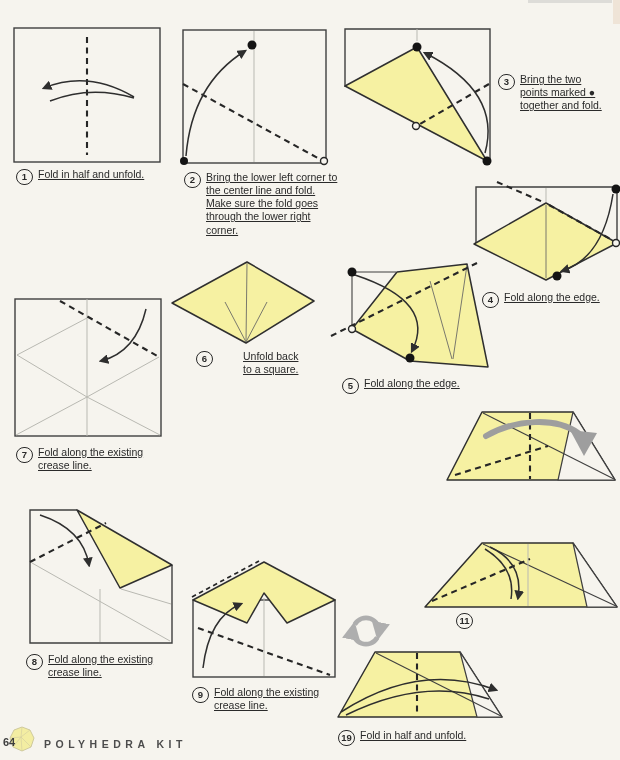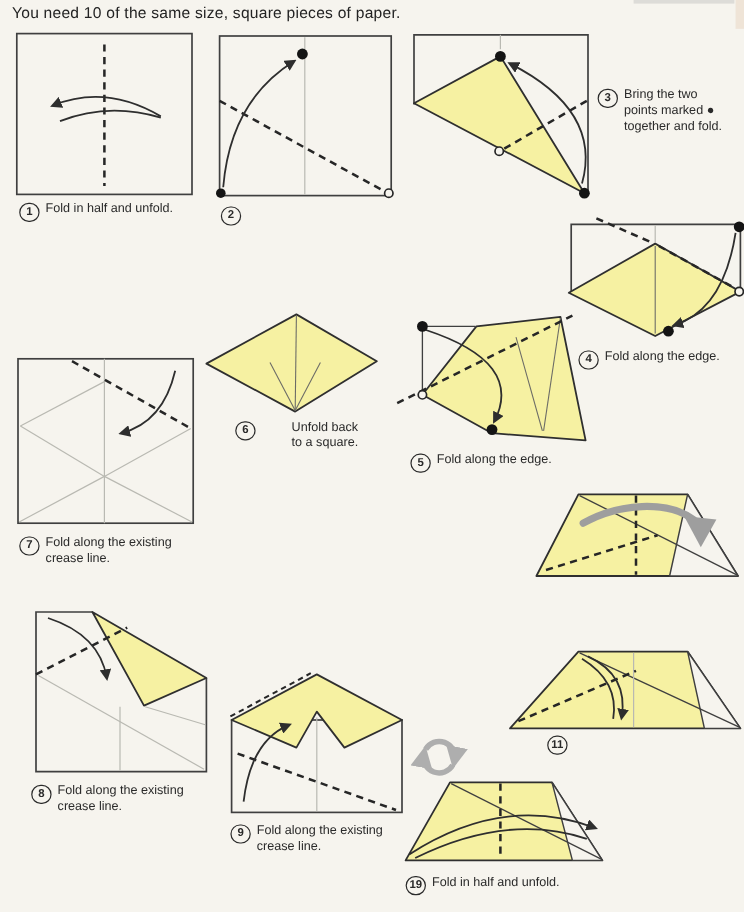--- a/index.html
+++ b/index.html
@@ -22,39 +22,38 @@
   .rot{stroke:#aeaeae;stroke-width:4.6;fill:none;}
   .fat{stroke:#9e9e9e;stroke-width:6;fill:none;stroke-linecap:round;}
 
   .page-title{position:absolute;left:10px;top:3px;width:400px;
     font-size:13px;color:#232323;letter-spacing:.2px;}
   .step-label{position:absolute;display:flex;align-items:flex-start;gap:5px;
     font-size:10.5px;line-height:1.25;color:#2a2a2a;}
   .badge{flex:0 0 auto;min-width:11px;height:14px;padding:0 2px;margin-top:1px;
     border:1.3px solid #2a2a2a;border-radius:9px;font-size:9.5px;line-height:14px;
     text-align:center;font-weight:bold;background:transparent;}
-  .ltext{display:block;}
+  .ltext{display:block;text-decoration:underline;}
 
   .footer{position:absolute;left:0;top:722px;width:300px;height:38px;}
   .poly-icon{position:absolute;left:8px;top:3px;}
   .page-num{position:absolute;left:3px;top:14px;font-size:11px;font-weight:bold;color:#3e3e3e;}
   .book-title{position:absolute;left:44px;top:16px;font-size:10.5px;font-weight:bold;
     letter-spacing:4.5px;color:#4c4c4c;}
 
   .artifact-top{position:absolute;left:528px;top:0;width:84px;height:3px;
     background:#c9c9c6;opacity:.55;}
   .artifact-corner{position:absolute;left:613px;top:0;width:7px;height:24px;
     background:#e7d3c0;opacity:.5;}
 </style>
 </head>
 <body>
 
 <div id="page">
 
-  <div class="page-title">You need 10 of the same size, square pieces of paper.</div>
   <div class="artifact-top"></div>
   <div class="artifact-corner"></div>
 
   <svg id="art" width="620" height="760" viewBox="0 0 620 760">
     <defs>
       <marker id="ah" viewBox="0 0 10 10" refX="7.5" refY="5" markerWidth="6.5" markerHeight="6.5" orient="auto-start-reverse">
         <path d="M0,0 L10,5 L0,10 z" fill="#2e2e2e"></path>
       </marker>
       <marker id="ahg" viewBox="0 0 10 10" refX="6" refY="5" markerWidth="4" markerHeight="4" orient="auto-start-reverse">
         <path d="M0,0 L10,5 L0,10 z" fill="#aeaeae"></path>
@@ -188,20 +187,21 @@
     </g>
   </svg>
 
   <div class="step-label" style="left:16px;top:168px;width:170px;">
     <span class="badge">1</span>
     <span class="ltext">Fold in half and unfold.</span>
   </div>
 
   <div class="step-label" style="left:184px;top:171px;width:158px;">
     <span class="badge">2</span>
+    <span class="ltext" style="width:136px;">Bring the lower left corner to the center line and fold.  Make sure the fold goes through the lower right corner.</span>
   </div>
 
   <div class="step-label" style="left:498px;top:73px;width:118px;">
     <span class="badge">3</span>
     <span class="ltext" style="width:88px;">Bring the two points marked ● together and fold.</span>
   </div>
 
   <div class="step-label" style="left:482px;top:291px;width:138px;">
     <span class="badge">4</span>
     <span class="ltext">Fold along the edge.</span>
@@ -235,14 +235,22 @@
   <div class="step-label" style="left:338px;top:729px;width:175px;">
     <span class="badge">19</span>
     <span class="ltext">Fold in half and unfold.</span>
   </div>
 
   <div class="step-label" style="left:456px;top:612px;width:162px;">
     <span class="badge">11</span>
   </div>
 
 
+  <div class="footer">
+    <svg class="poly-icon" width="28" height="28" viewBox="0 0 28 28">
+      <polygon points="14,2 22,5 26,13 23,22 14,26 5,22 2,13 6,5" fill="#f3eda2" stroke="#c5bf92" stroke-width="0.8"></polygon>
+      <path d="M14,2 L13,12 M13,12 L2,13 M13,12 L22,5 M13,12 L23,22 M13,12 L14,26 M13,12 L5,22" stroke="#d6d0a0" stroke-width="0.7" fill="none"></path>
+    </svg>
+    <span class="page-num">64</span>
+    <span class="book-title">POLYHEDRA KIT</span>
+  </div>
 
 </div>
 
 </body></html>

